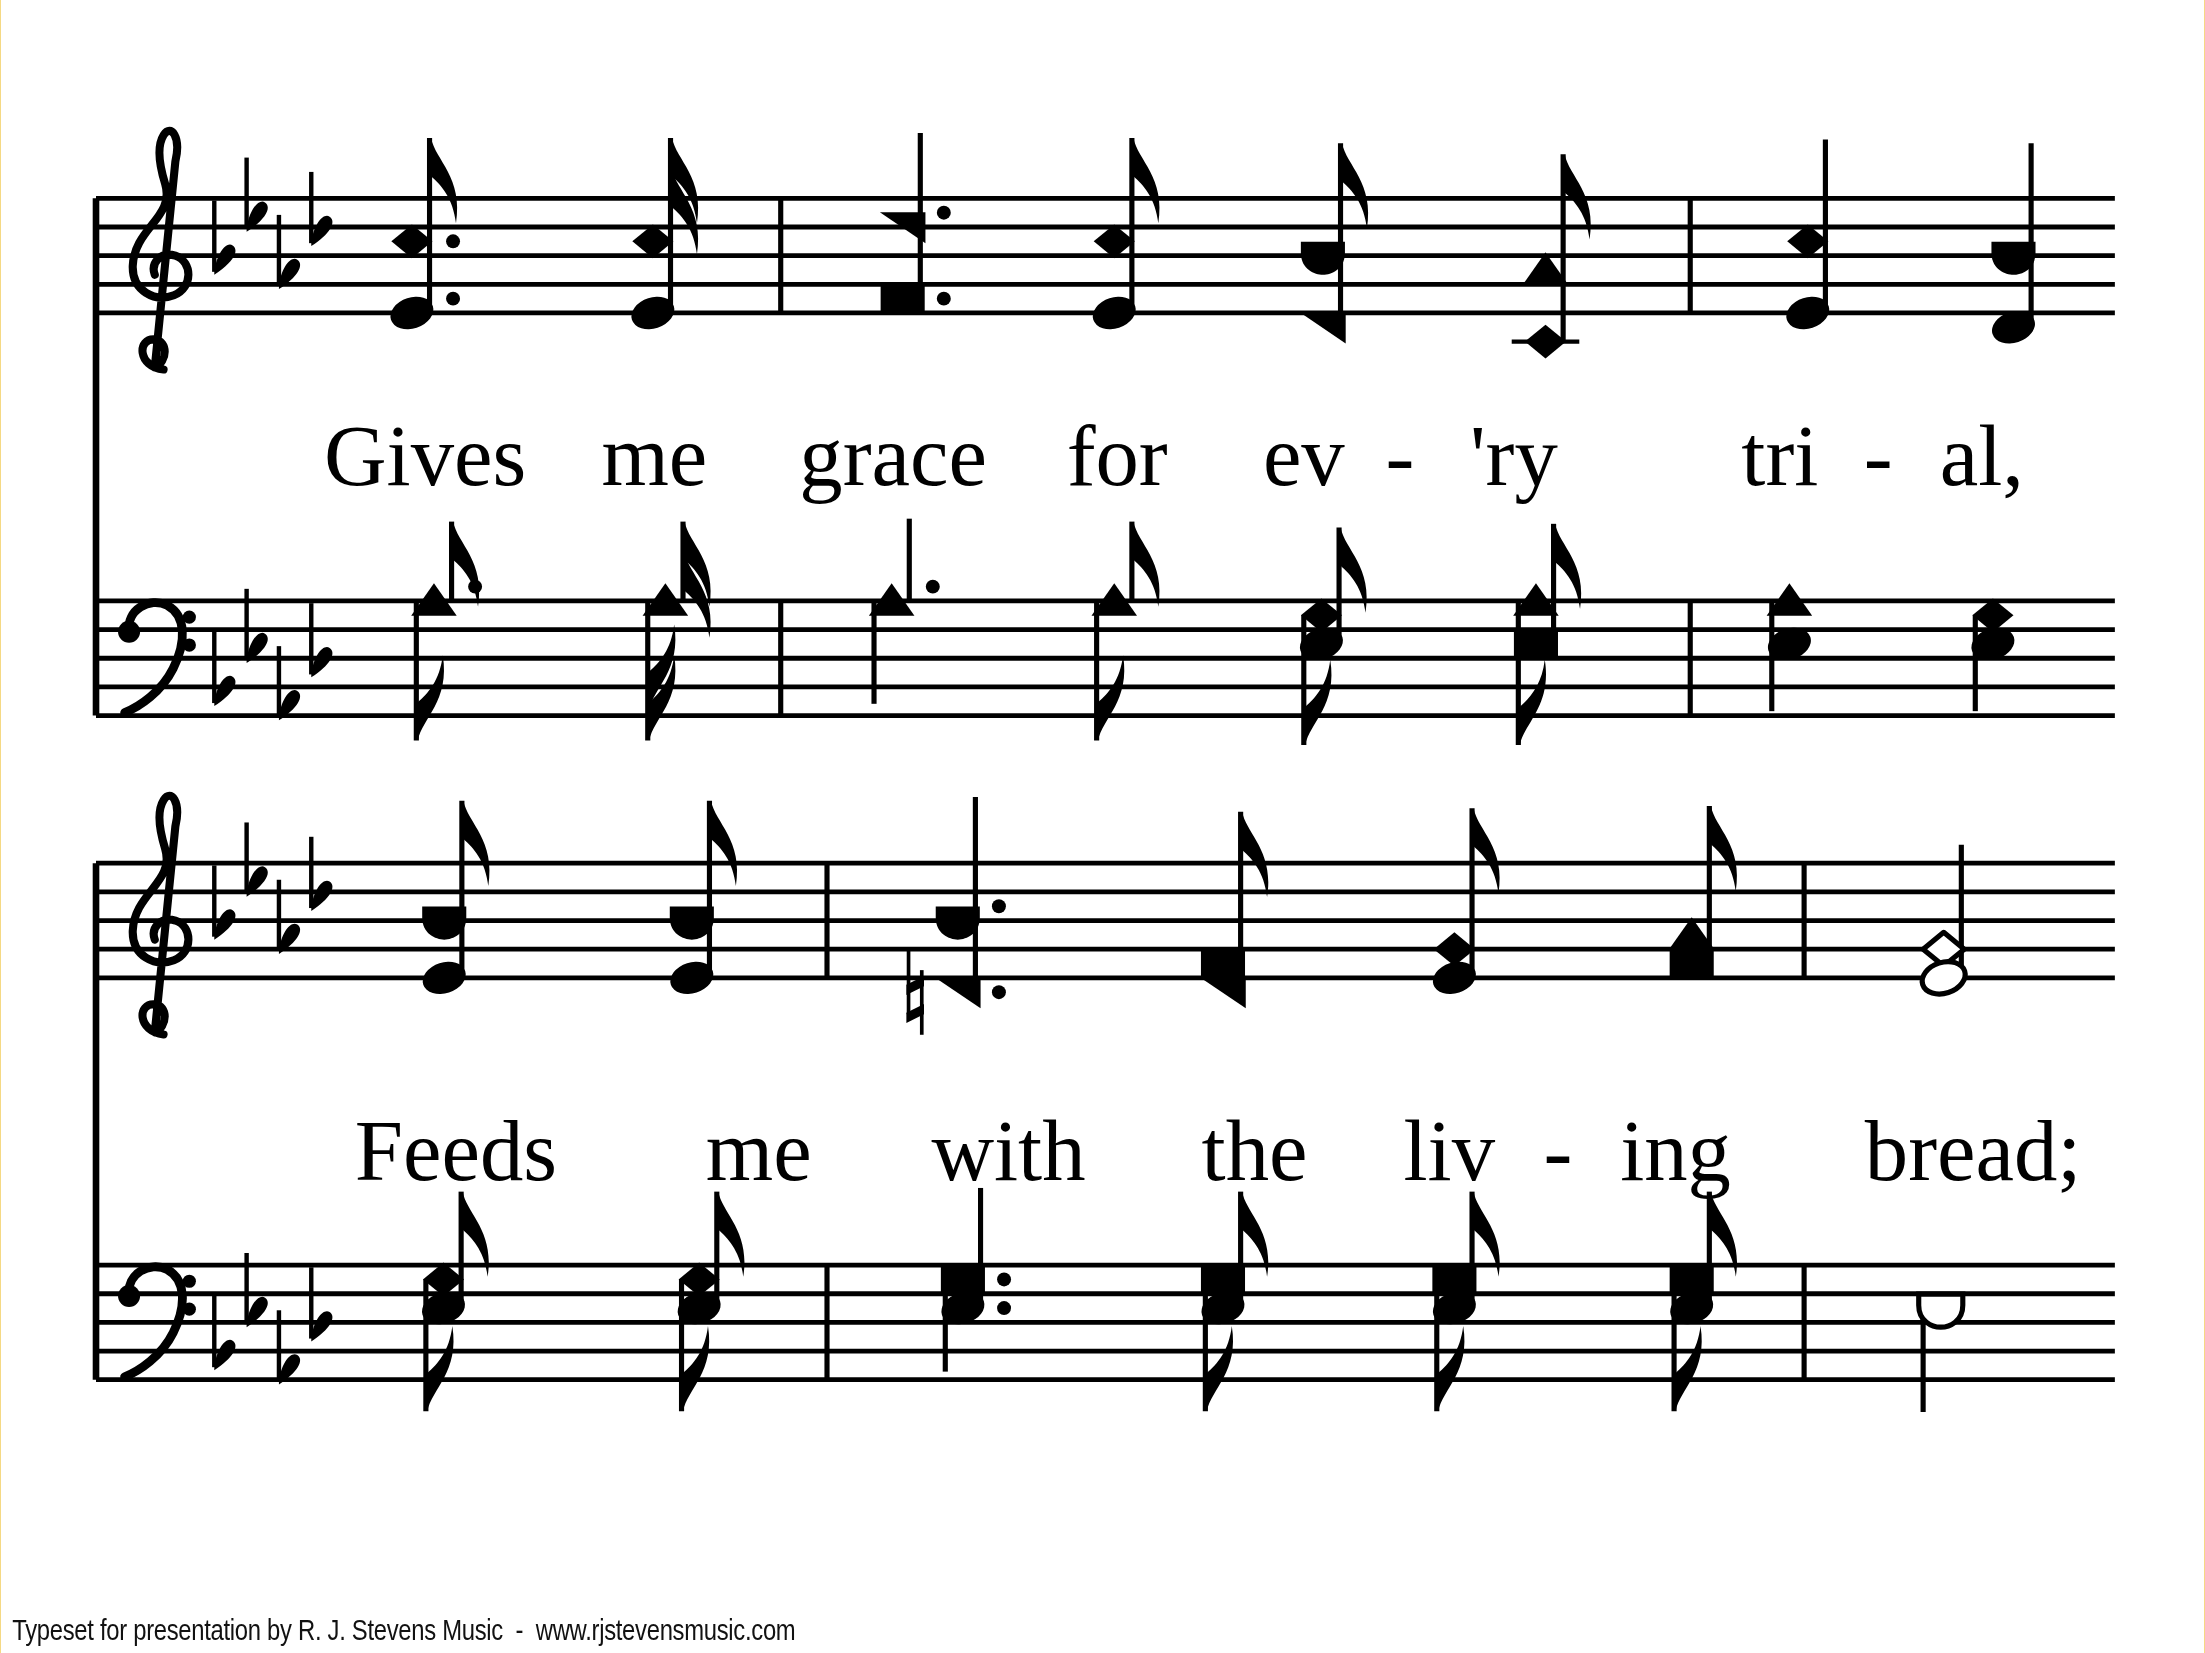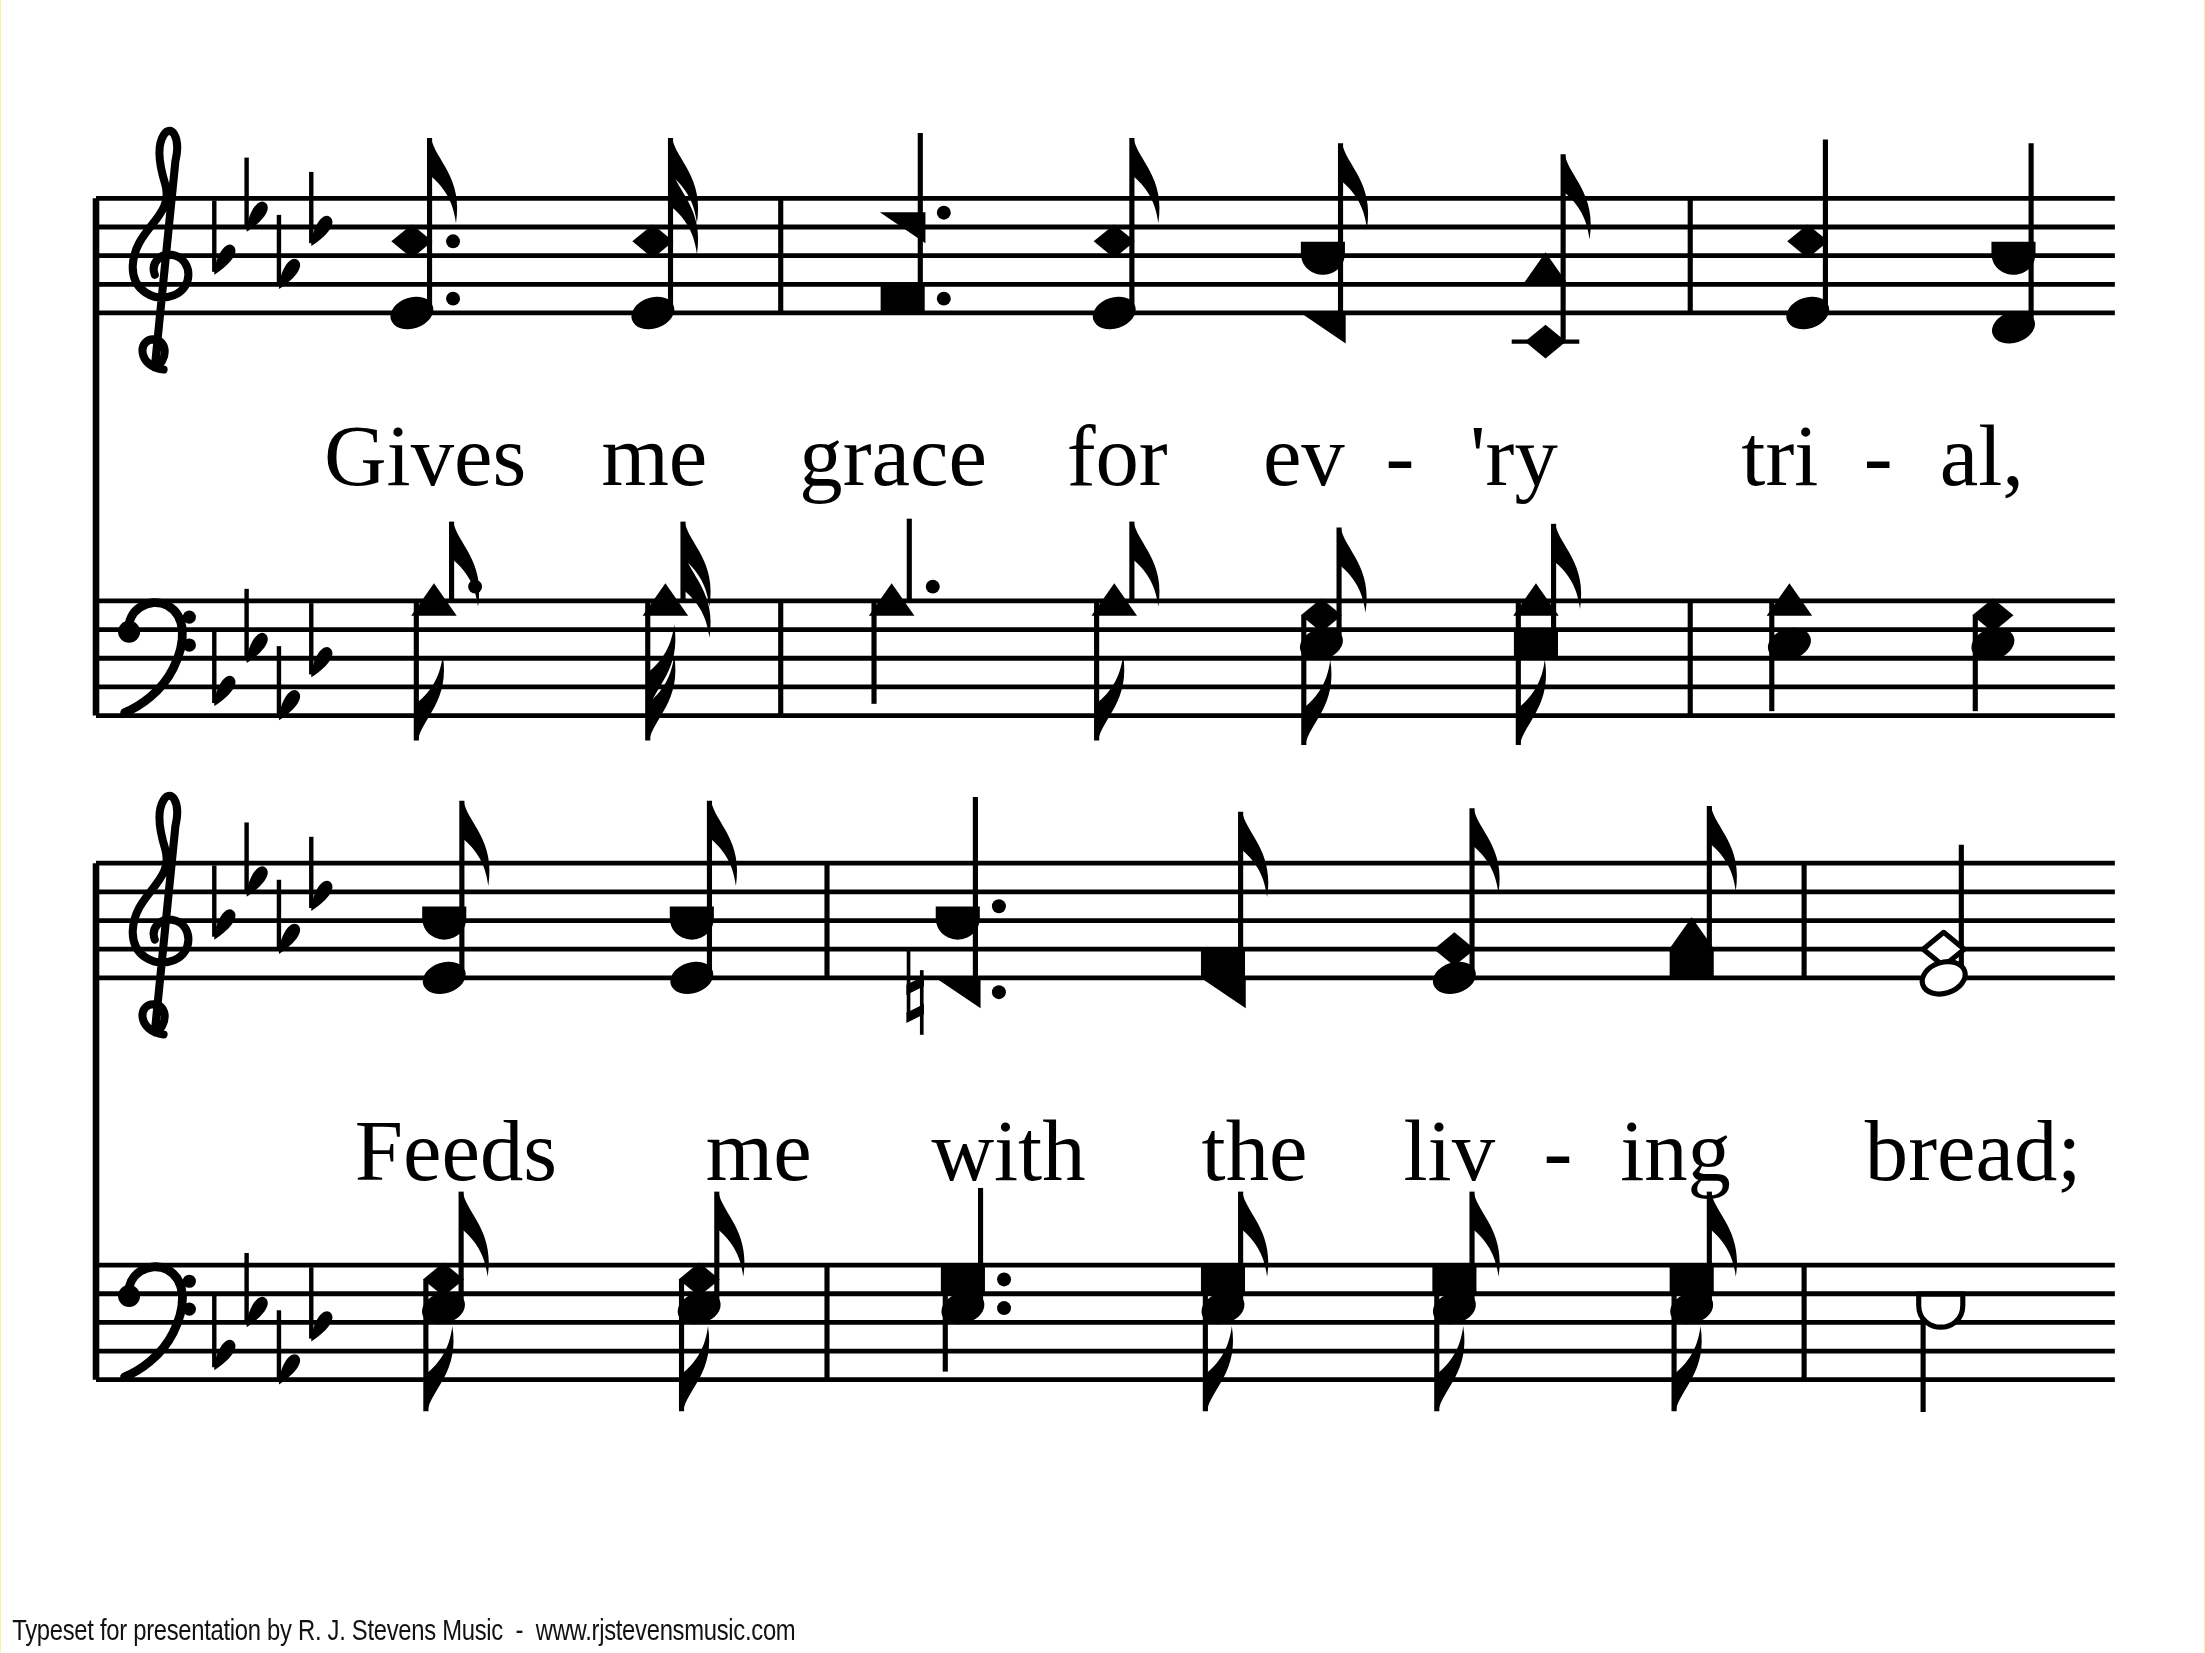--- a/index.html
+++ b/index.html
@@ -1,16 +1,16 @@
 <!DOCTYPE html>
 <html style="font-size:11.8px"><head>
 <meta charset="utf-8">
 <style>
   html,body{margin:0;padding:0;background:#ffffff;width:100%;height:100%;}
-  .page{width:100vw;height:100vh;background:#fde047;}
+  .page{width:100vw;height:100vh;background:#eab308;}
   svg{display:block;width:100vw;height:100vh;}
   .lyric{font-family:"Liberation Serif","DejaVu Serif",serif;font-weight:400;fill:#000;}
   .footer{font-family:"Liberation Sans","DejaVu Sans",sans-serif;fill:#111;letter-spacing:-0.5px;}
 </style>
 </head>
 <body>
 
 <div class="page">
   <svg viewBox="0 0 3000 2250" preserveAspectRatio="xMidYMid meet" xmlns="http://www.w3.org/2000/svg">
     <rect x="0" y="0" width="3000" height="2250" fill="#ffffff"></rect>

